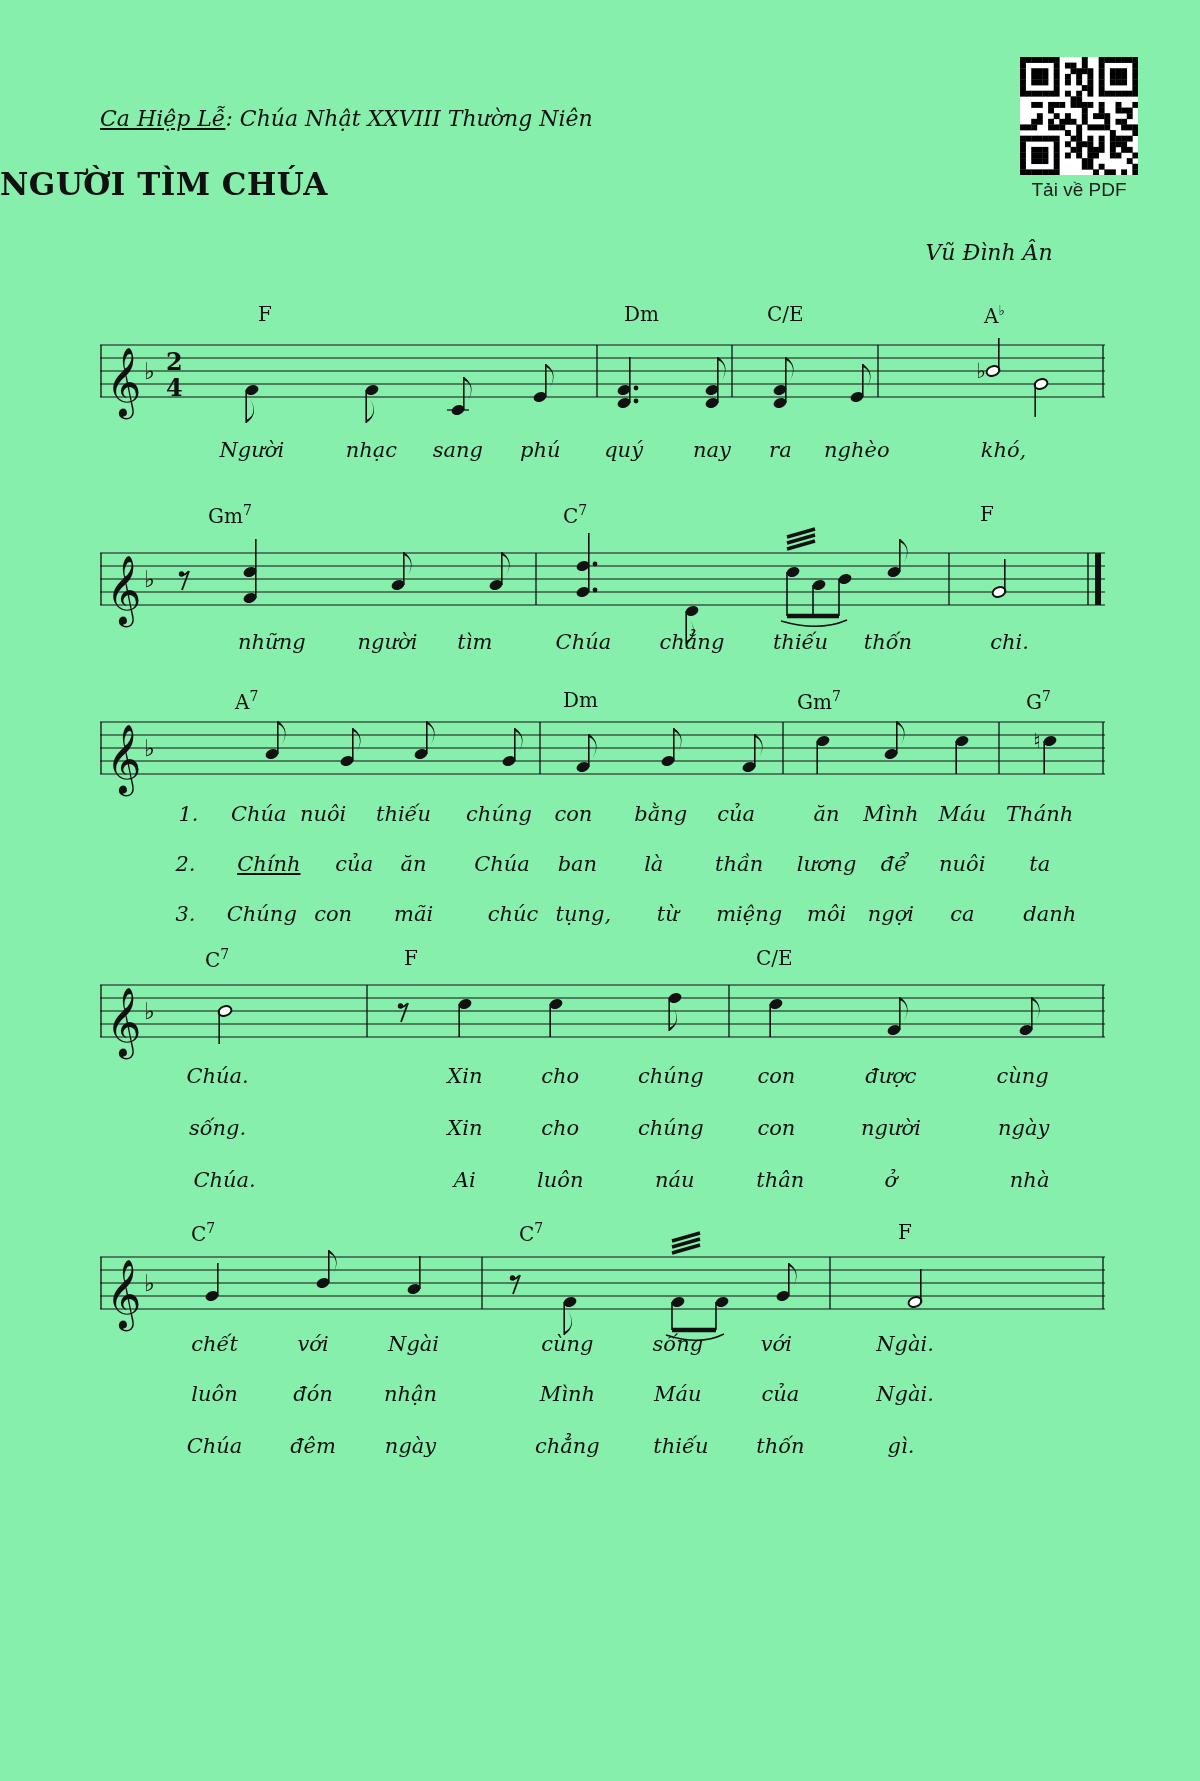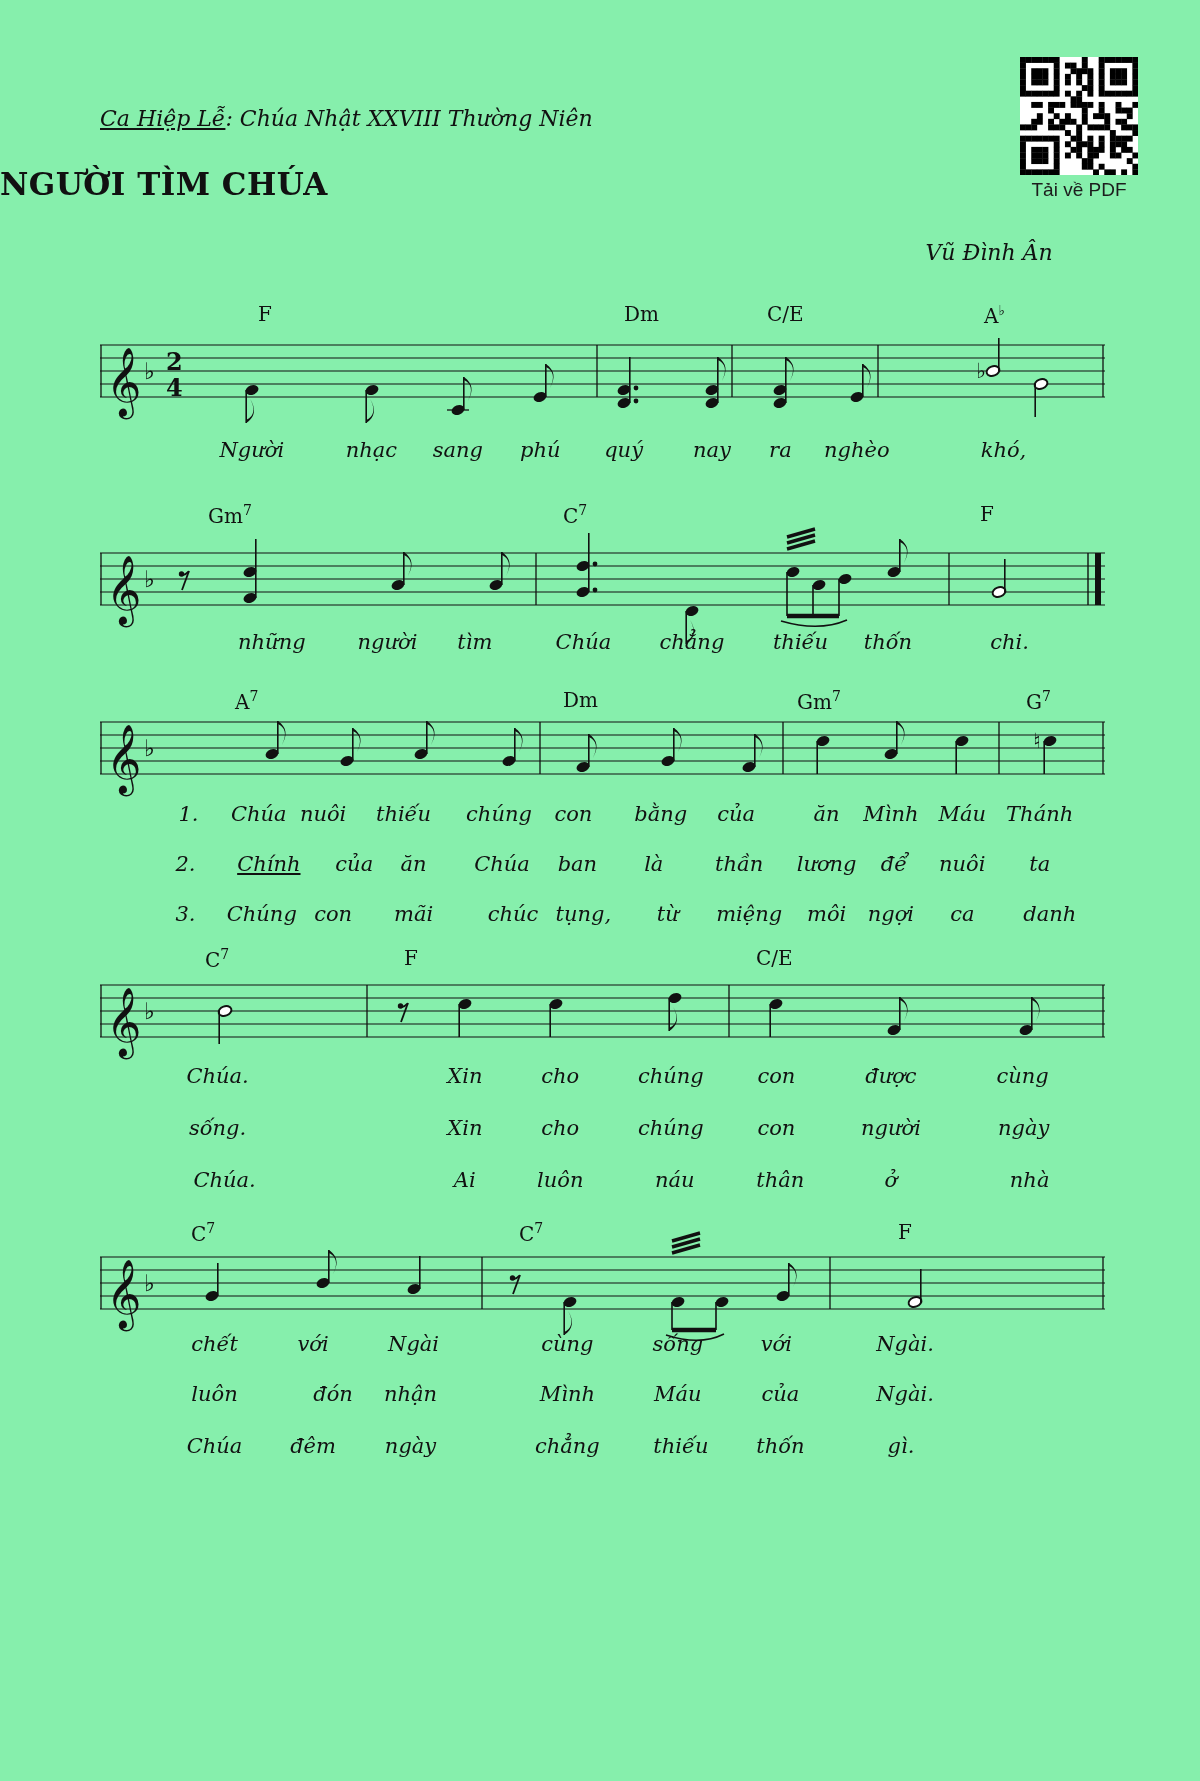--- a/index.html
+++ b/index.html
@@ -611,21 +611,21 @@
           <span style="left: 11.4%;">chết</span>
           <span style="left: 21.2%;">với</span>
           <span style="left: 31.2%;">Ngài</span>
           <span style="left: 46.5%;">cùng</span>
           <span style="left: 57.5%;">sống</span>
           <span style="left: 67.3%;">với</span>
           <span style="left: 80.1%;">Ngài.</span>
         </div>
         <div class="lyricline" style="top: 162px;">
           <span style="left: 11.4%;">luôn</span>
-          <span style="left: 21.2%; margin-left: 20px;">đón</span>
+          <span style="left: 21.2%;">đón</span>
           <span style="left: 30.9%;">nhận</span>
           <span style="left: 46.5%;">Mình</span>
           <span style="left: 57.5%;">Máu</span>
           <span style="left: 67.7%;">của</span>
           <span style="left: 80.1%;">Ngài.</span>
         </div>
         <div class="lyricline" style="top: 214px;">
           <span style="left: 11.4%;">Chúa</span>
           <span style="left: 21.2%;">đêm</span>
           <span style="left: 30.9%;">ngày</span>

